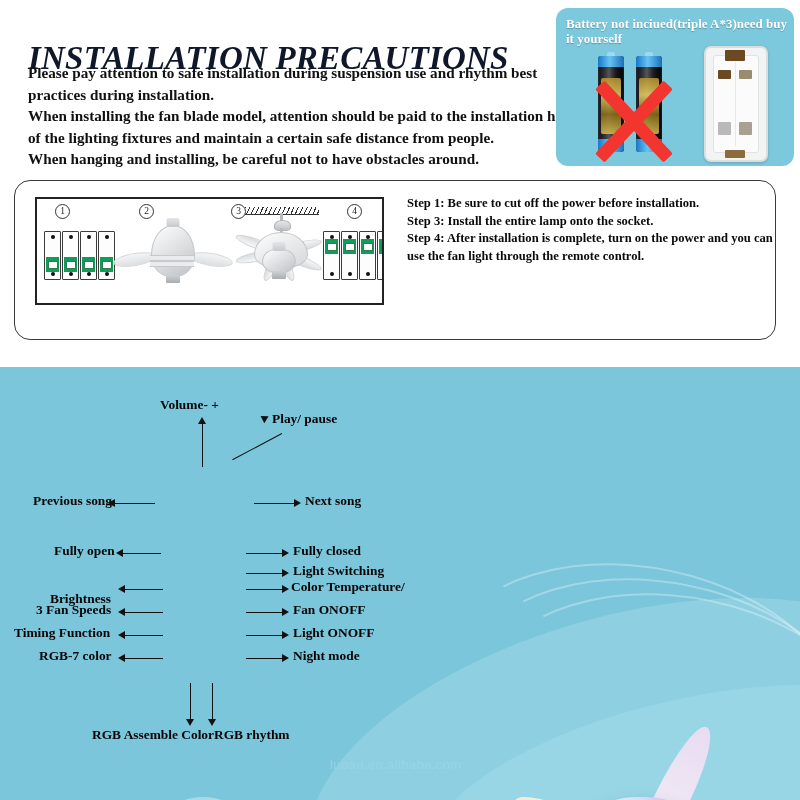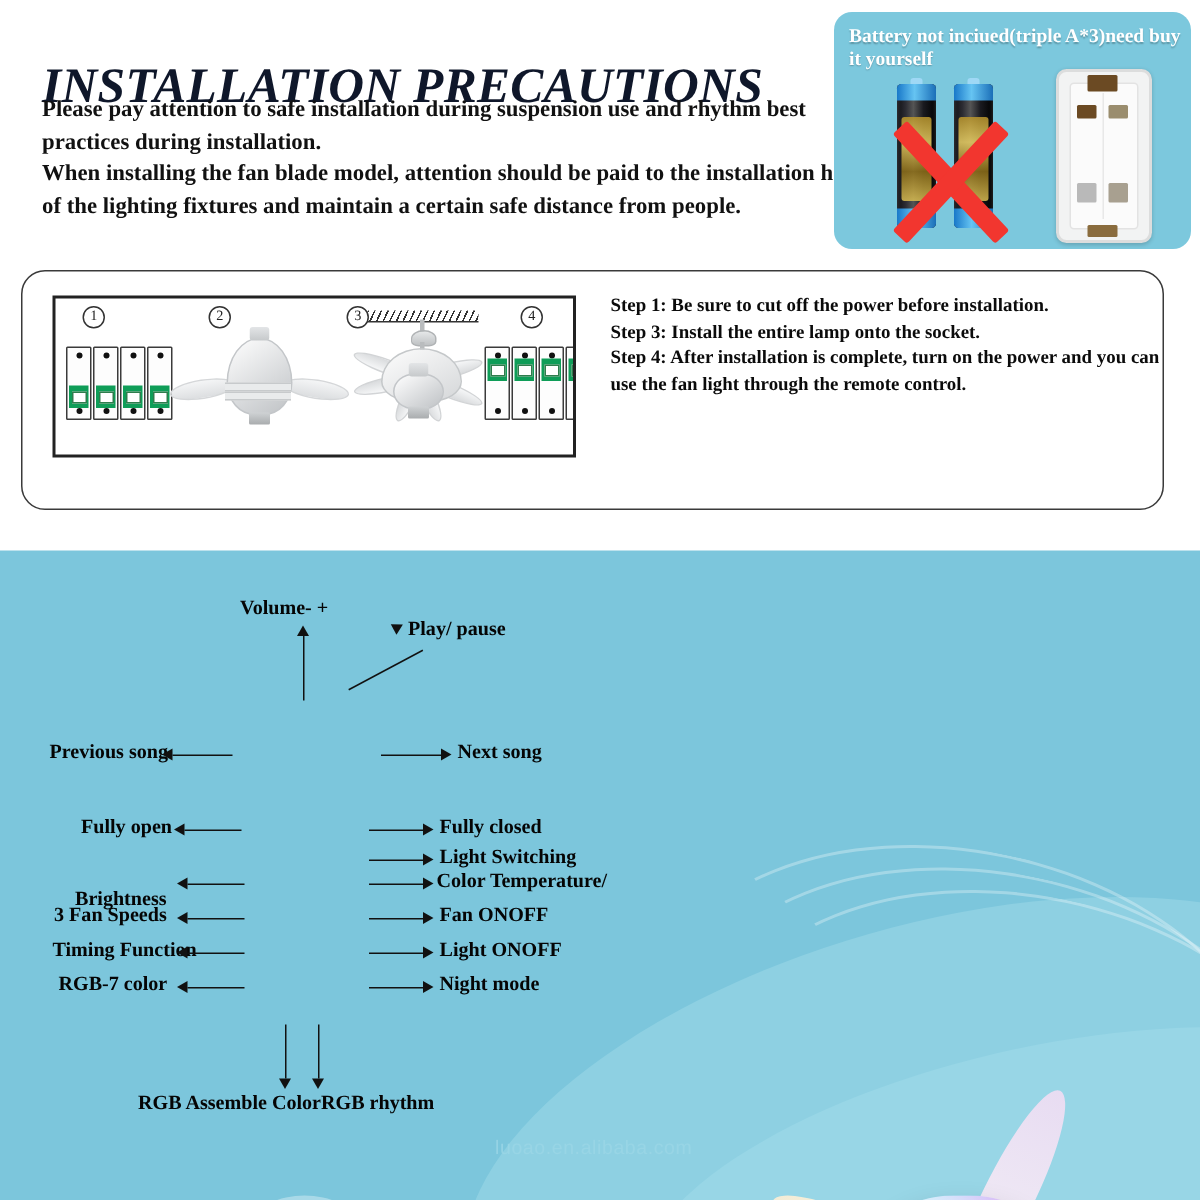--- a/index.html
+++ b/index.html
@@ -162,20 +162,21 @@
 </head>
 <body>
 
 <div class="page">
 
   <section id="precautions">
     <h1 id="precautions-title">INSTALLATION PRECAUTIONS</h1>
     <div id="precautions-body">
       <p>Please pay attention to safe installation during suspension use and rhythm best practices during installation.</p>
       <p>When installing the fan blade model, attention should be paid to the installation height of the lighting fixtures and maintain a certain safe distance from people.</p>
+      <p>When hanging and installing, be careful not to have obstacles around.</p>
     </div>
 
     <div id="battery-card">
       <div id="battery-note">Battery not inciued(triple A*3)need buy it yourself</div>
 
       <div class="batt-wrap">
         <div class="batt b1">
             <span class="nub"></span>
             <span class="cap"></span>
             <span class="gold"></span>
@@ -357,21 +358,21 @@
     <div class="arrow ar-left" style="left:116px;top:182px"></div>
 
     <div class="callout" style="left:50px;top:224px">Brightness</div>
     <div class="lead" style="left:125px;top:222px;width:38px"></div>
     <div class="arrow ar-left" style="left:118px;top:218px"></div>
 
     <div class="callout" style="left:36px;top:235px">3 Fan Speeds</div>
     <div class="lead" style="left:125px;top:245px;width:38px"></div>
     <div class="arrow ar-left" style="left:118px;top:241px"></div>
 
-    <div class="callout" style="left:35px;top:258px">Timing Function</div>
+    <div class="callout" style="left:14px;top:258px">Timing Function</div>
     <div class="lead" style="left:125px;top:268px;width:38px"></div>
     <div class="arrow ar-left" style="left:118px;top:264px"></div>
 
     <div class="callout" style="left:39px;top:281px">RGB-7 color</div>
     <div class="lead" style="left:125px;top:291px;width:38px"></div>
     <div class="arrow ar-left" style="left:118px;top:287px"></div>
 
     <div class="callout" style="left:293px;top:176px">Fully closed</div>
     <div class="lead" style="left:246px;top:186px;width:38px"></div>
     <div class="arrow ar-right" style="left:282px;top:182px"></div>

